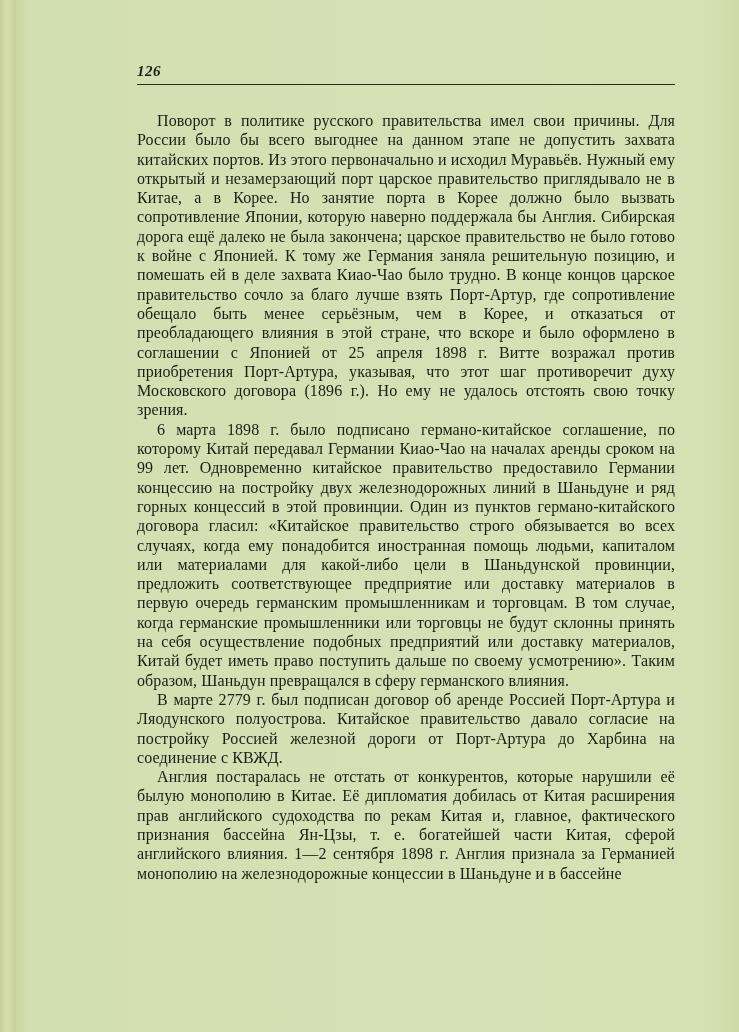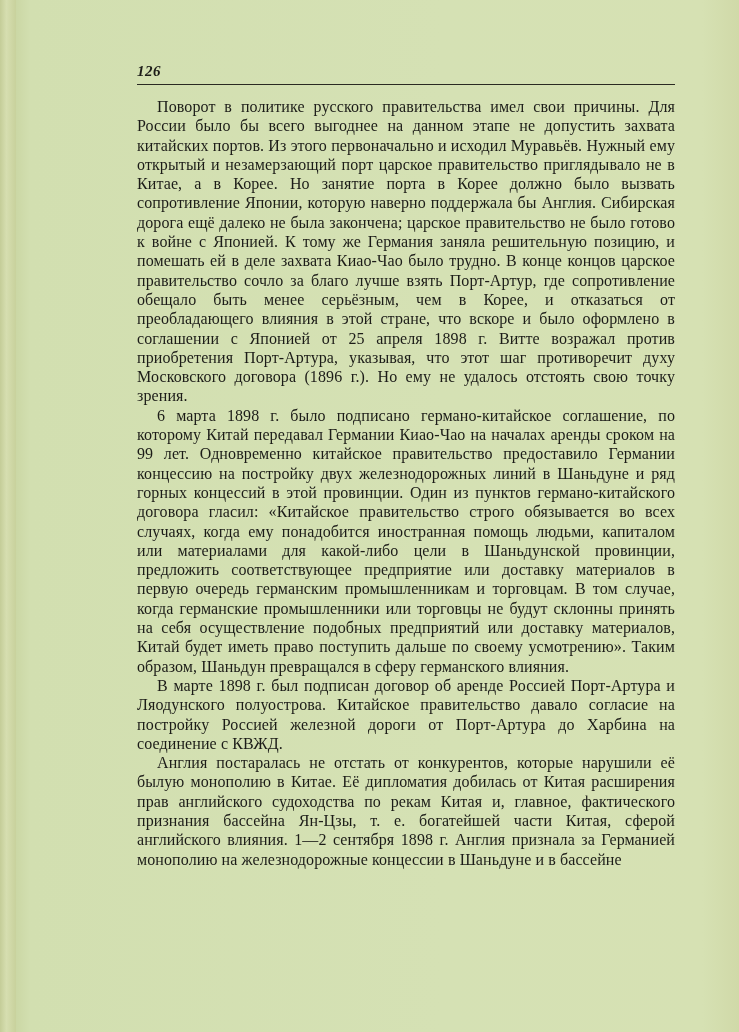--- a/index.html
+++ b/index.html
@@ -22,35 +22,35 @@
     position: relative; height: 24px; border-bottom: 1.5px solid #2a2a22;
   }
   .page-number {
     position: absolute; left: 0; top: 3px;
     font-style: italic; font-weight: bold; font-size: 15px; letter-spacing: 0.5px; text-align: center;
   }
   .chapter-title {
     position: absolute; left: 0; right: 0; top: 6px; text-align: center;
     font-size: 11px; letter-spacing: 1.5px; font-weight: bold; text-transform: uppercase;
   }
-  .body-text { margin-top: 12px; }
+  .body-text { margin-top: 26px; }
   .paragraph {
     margin: 0; text-indent: 20px; text-align: justify;
     font-size: 16px; line-height: 19.3px; letter-spacing: 0.1px;
     hyphens: manual;
   }
 </style>
 </head>
 <body>
 
 <div class="spine"></div>
 
 <div class="page">
   <div class="running-head">
     <span class="page-number">126</span>
   </div>
   <div class="body-text">
     <p class="paragraph">Поворот в политике русского правительства имел свои причины. Для России было бы всего выгоднее на данном этапе не допустить захвата китайских портов. Из этого первоначально и исходил Муравьёв. Нужный ему открытый и незамерзающий порт царское правительство приглядывало не в Китае, а в Корее. Но занятие порта в Корее должно было вызвать сопротивление Японии, которую наверно поддержала бы Англия. Сибирская дорога ещё далеко не была закончена; царское правительство не было готово к войне с Японией. К тому же Германия заняла решительную позицию, и помешать ей в деле захвата Киао-Чао было трудно. В конце концов царское правительство сочло за благо лучше взять Порт-Артур, где сопротивление обещало быть менее серьёзным, чем в Корее, и отказаться от преобладающего влияния в этой стране, что вскоре и было оформлено в соглашении с Японией от 25 апреля 1898 г. Витте возражал против приобретения Порт-Артура, указывая, что этот шаг противоречит духу Московского договора (1896 г.). Но ему не удалось отстоять свою точку зрения.</p>
     <p class="paragraph">6 марта 1898 г. было подписано германо-китайское соглашение, по которому Китай передавал Германии Киао-Чао на началах аренды сроком на 99 лет. Одновременно китайское правительство предоставило Германии концессию на постройку двух железнодорожных линий в Шаньдуне и ряд горных концессий в этой провинции. Один из пунктов германо-китайского договора гласил: «Китайское правительство строго обязывается во всех случаях, когда ему понадобится иностранная помощь людьми, капиталом или материалами для какой-либо цели в Шаньдунской провинции, предложить соответствующее предприятие или доставку материалов в первую очередь германским промышленникам и торговцам. В том случае, когда германские промышленники или торговцы не будут склонны принять на себя осуществление подобных предприятий или доставку материалов, Китай будет иметь право поступить дальше по своему усмотрению». Таким образом, Шаньдун превращался в сферу германского влияния.</p>
-    <p class="paragraph">В марте 1898 г. был подписан договор об аренде Россией Порт-Артура и Ляодунского полуострова. Китайское правительство давало согласие на постройку Россией железной дороги от Порт-Артура до Харбина на соединение с КВЖД.</p>
+    <p class="paragraph">В марте 2779 г. был подписан договор об аренде Россией Порт-Артура и Ляодунского полуострова. Китайское правительство давало согласие на постройку Россией железной дороги от Порт-Артура до Харбина на соединение с КВЖД.</p>
     <p class="paragraph">Англия постаралась не отстать от конкурентов, которые нарушили её былую монополию в Китае. Её дипломатия добилась от Китая расширения прав английского судоходства по рекам Китая и, главное, фактического признания бассейна Ян-Цзы, т. е. богатейшей части Китая, сферой английского влияния. 1—2 сентября 1898 г. Англия признала за Германией монополию на железнодорожные концессии в Шаньдуне и в бассейне</p>
   </div>
 </div>
 
 </body></html>

